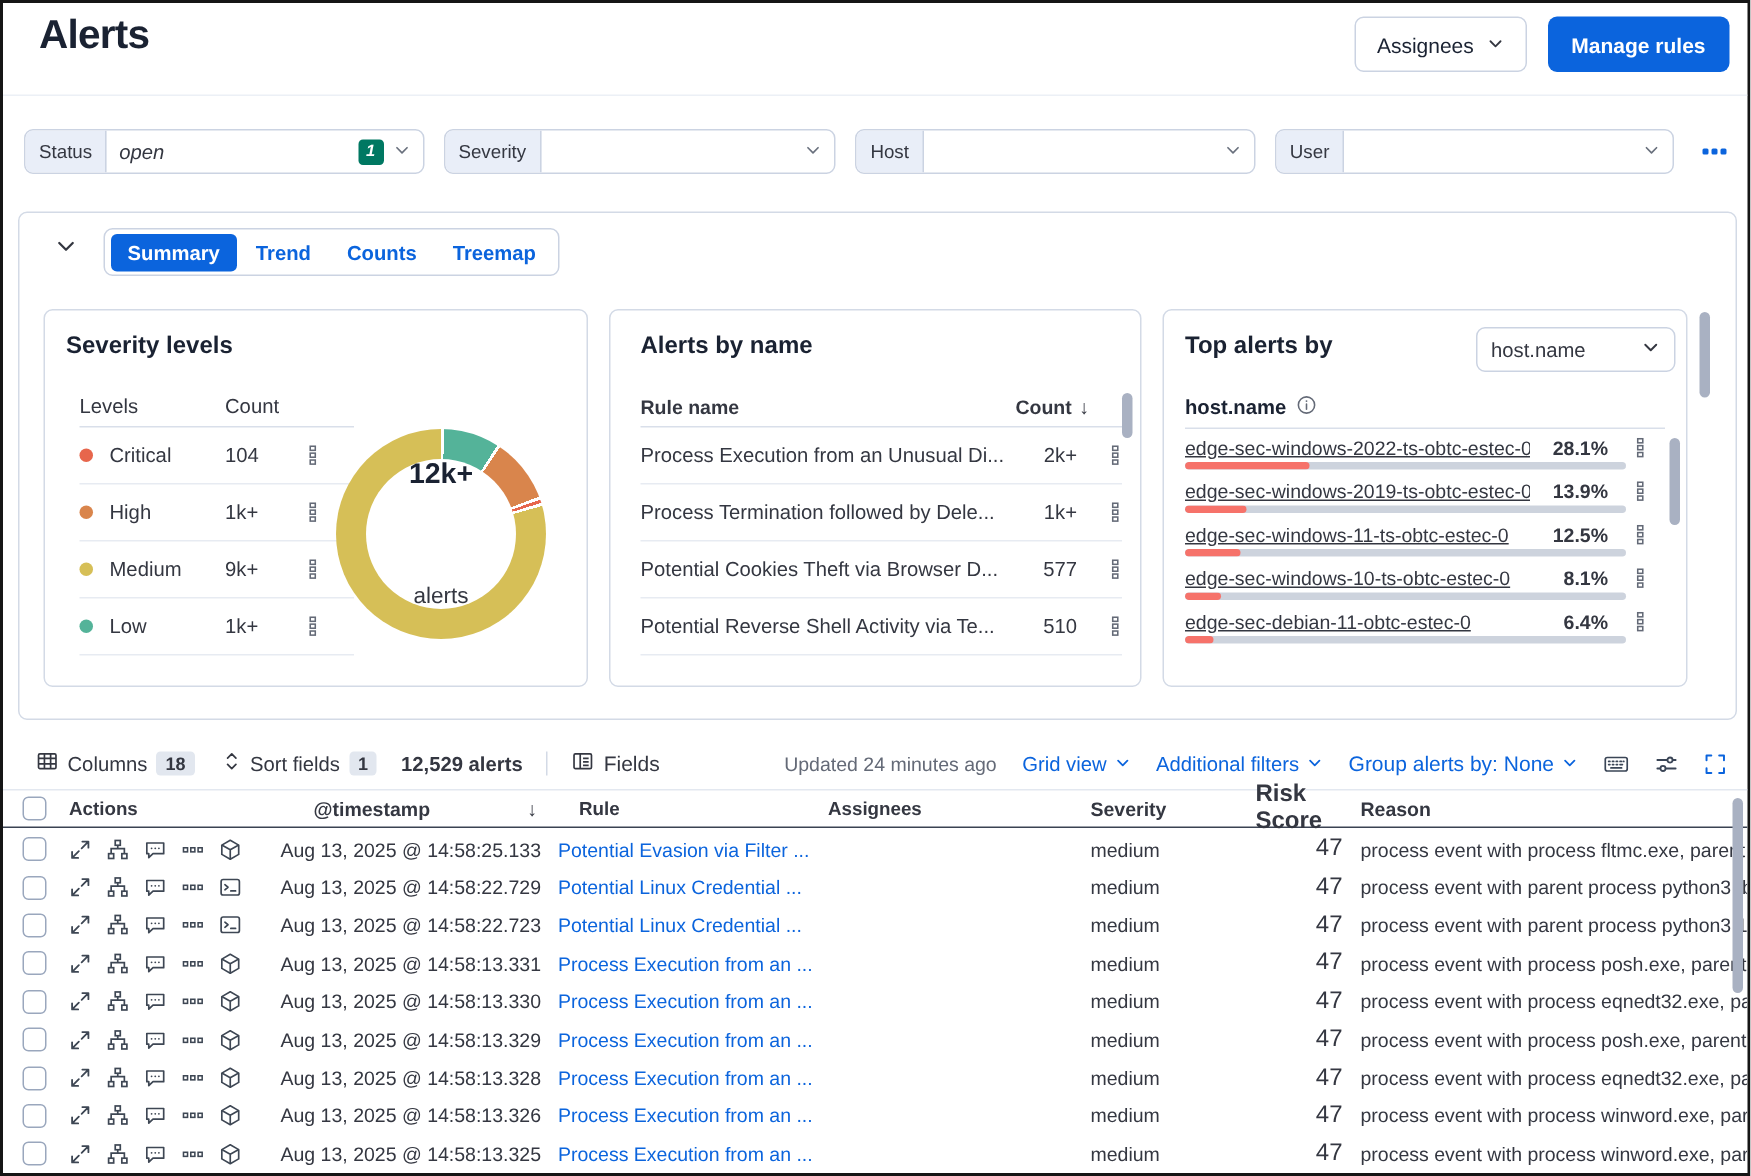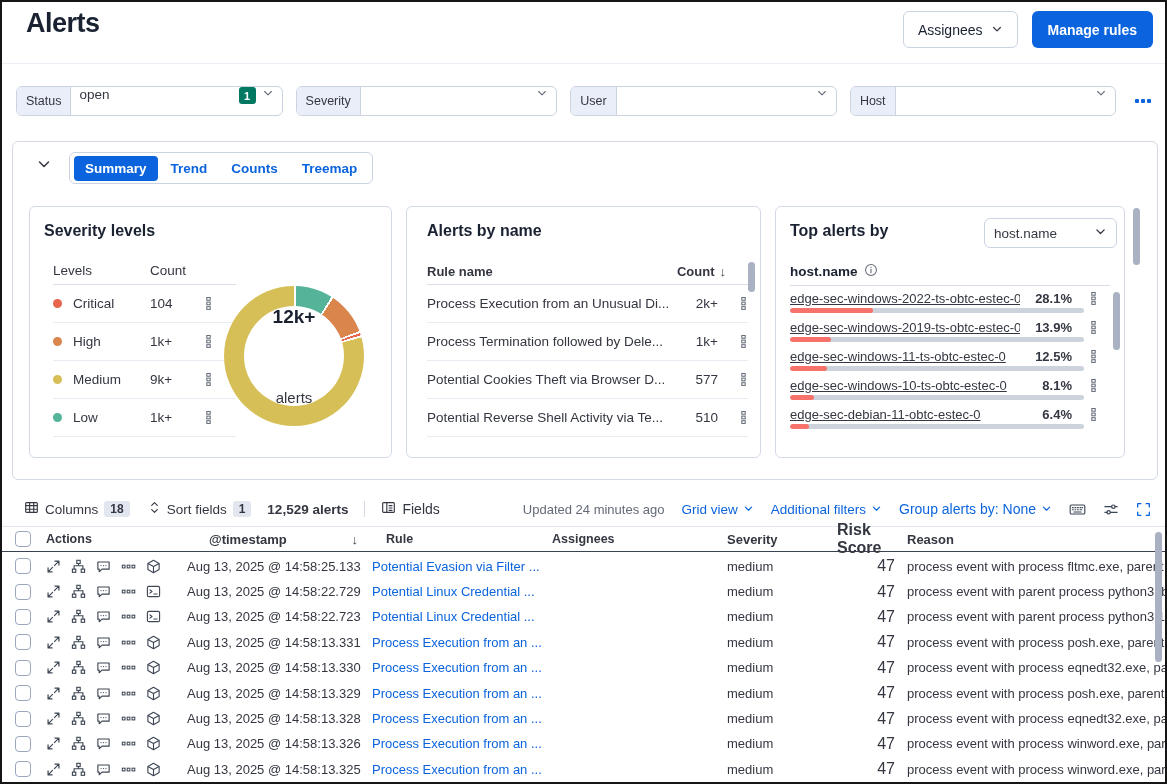--- a/index.html
+++ b/index.html
@@ -13,21 +13,21 @@
   .header-actions { position:absolute; right:12px; top:9px; display:flex; gap:14px; align-items:center; }
   .btn-secondary { height:37px; padding:0 14px; border:1px solid #CBD3E2; border-radius:6px; background:#fff;
     font-size:14px; font-weight:500; color:#1A2232; display:flex; align-items:center; gap:8px; cursor:pointer; }
   .btn-primary { height:37px; padding:0 16px; border:none; border-radius:6px; background:#0B64DD; color:#fff;
     font-size:14px; font-weight:600; display:flex; align-items:center; cursor:pointer; }
 
   
   .filter-bar { position:absolute; top:84px; left:14px; right:14px; height:30px; display:flex; gap:13px; align-items:center; }
   .fgroup { height:30px; border:1px solid #CBD3E2; border-radius:6px; background:#fff; display:flex; overflow:hidden; }
   .fgroup .flabel { background:#E9EEF8; padding:0 9px; display:flex; align-items:center; font-size:12.5px; color:#343741; border-right:1px solid #CBD3E2; }
-  .fgroup .fvalue { flex:1; display:flex; align-items:flex-start; padding:0 8px; font-size:13.5px; color:#343741; gap:6px; }
+  .fgroup .fvalue { flex:1; display:flex; align-items:center; padding:0 8px; font-size:13.5px; color:#343741; gap:6px;font-style:italic; }
   .fgroup .fvalue .grow { flex:1; }
   .badge-green { background:#007862; color:#fff; font-size:11px; font-weight:700; border-radius:3px; min-width:17px; height:17px;
     display:flex; align-items:center; justify-content:center; padding:0 4px; }
   .w-status{width:269px;} .w-severity{width:264px;} .w-user{width:269px;} .w-host{width:269px;}
   .more-dots { display:flex; gap:2.5px; margin-left:6px; cursor:pointer; }
   .more-dots i { width:3.5px; height:3.5px; background:#0B64DD; border-radius:1px; display:block; }
 
   
   .charts-wrap { position:absolute; top:139px; left:10px; width:1146px; height:339px; border:1px solid #D3DAE6; border-radius:6px; background:#fff; }
   .collapse-chev { position:absolute; left:23px; top:14px; cursor:pointer; }
@@ -151,32 +151,32 @@
     <div class="fgroup w-severity">
       <div class="flabel">Severity</div>
       <div class="fvalue">
         <span></span>
         <span class="grow"></span>
         <span><svg width="12" height="12" viewBox="0 0 16 16" fill="none" stroke="#69707D" stroke-width="1.5" stroke-linecap="round" stroke-linejoin="round">
               <path d="M3.5 6l4.5 4.5L12.5 6"></path>
             </svg></span>
       </div>
     </div>
-    <div class="fgroup w-user">
-      <div class="flabel">User</div>
+    <div class="fgroup w-host">
+      <div class="flabel">Host</div>
       <div class="fvalue">
         <span></span>
         <span class="grow"></span>
         <span><svg width="12" height="12" viewBox="0 0 16 16" fill="none" stroke="#69707D" stroke-width="1.5" stroke-linecap="round" stroke-linejoin="round">
               <path d="M3.5 6l4.5 4.5L12.5 6"></path>
             </svg></span>
       </div>
     </div>
-    <div class="fgroup w-host">
-      <div class="flabel">Host</div>
+    <div class="fgroup w-user">
+      <div class="flabel">User</div>
       <div class="fvalue">
         <span></span>
         <span class="grow"></span>
         <span><svg width="12" height="12" viewBox="0 0 16 16" fill="none" stroke="#69707D" stroke-width="1.5" stroke-linecap="round" stroke-linejoin="round">
               <path d="M3.5 6l4.5 4.5L12.5 6"></path>
             </svg></span>
       </div>
     </div>
     <div class="more-dots">
         <i></i>

